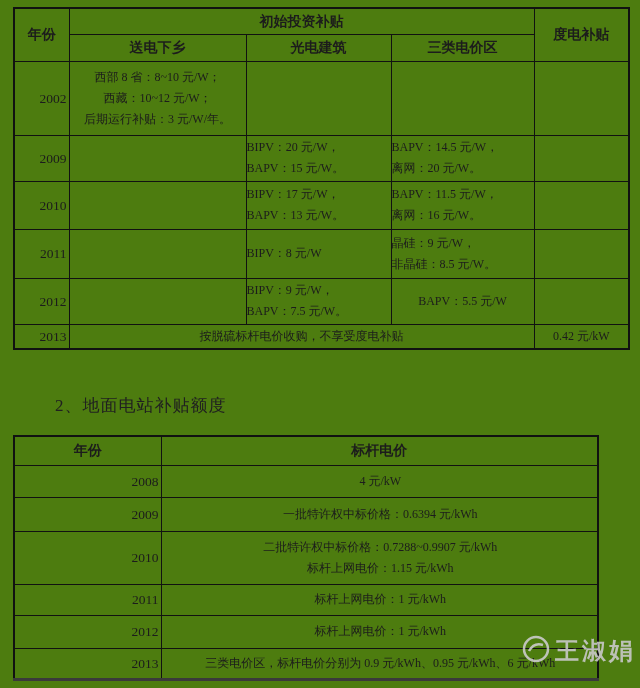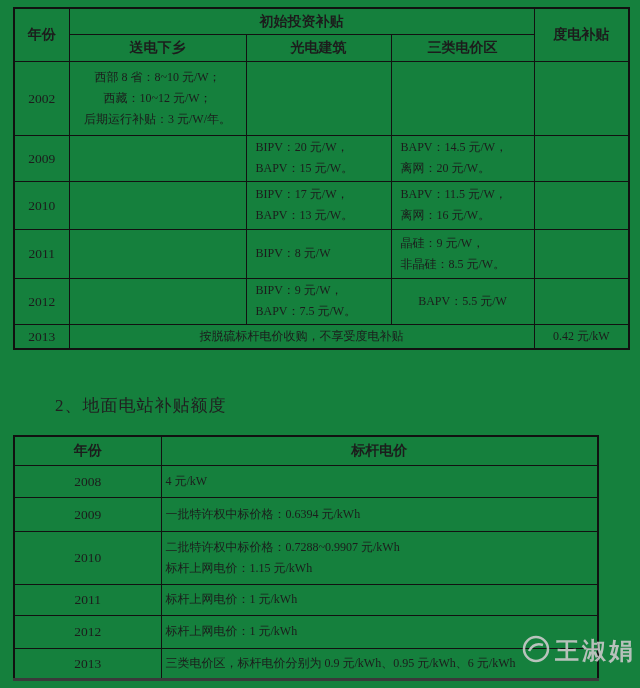--- a/index.html
+++ b/index.html
@@ -4,21 +4,21 @@
 <style>
   * { margin: 0; padding: 0; box-sizing: border-box; }
   html, body { width: 640px; height: 688px; }
   body {
     background: #ffffff;
     font-family: "Liberation Serif", "DejaVu Serif", serif;
     color: #1c1c1c;
     position: relative;
     overflow: hidden;
   }
-  .page { position: absolute; inset: 0; background: #15803d; }
+  .page { position: absolute; inset: 0; background: #4d7c0f; }
 
   table {
     border-collapse: collapse;
     table-layout: fixed;
     position: absolute;
   }
   td {
     border: 1px solid #111;
     text-align: center;
     vertical-align: middle;
@@ -37,23 +37,23 @@
     left: 13px; top: 7px;
     width: 615px; height: 341px;
     border: 2px solid #111;
   }
   #table2 {
     left: 13px; top: 435px;
     width: 584px; height: 243px;
     border: 2px solid #111;
     border-bottom: 3px solid #3a3a3a;
   }
-  td.cl { text-align: left; padding-left: 9px; }
-  #table2 td.cl { padding-left: 4px; }
-  .year-cell { font-size: 13.5px; }
+  td.cl { text-align: left; padding-left: 0; }
+  #table2 td.cl { padding-left: 4px; text-align: center; }
+  .year-cell { font-size: 13.5px; text-align: right; }
 
   .section-title {
     position: absolute;
     left: 55px; top: 394px;
     font-size: 17px;
     letter-spacing: 1px;
     color: #202020;
   }
 
   .watermark {

